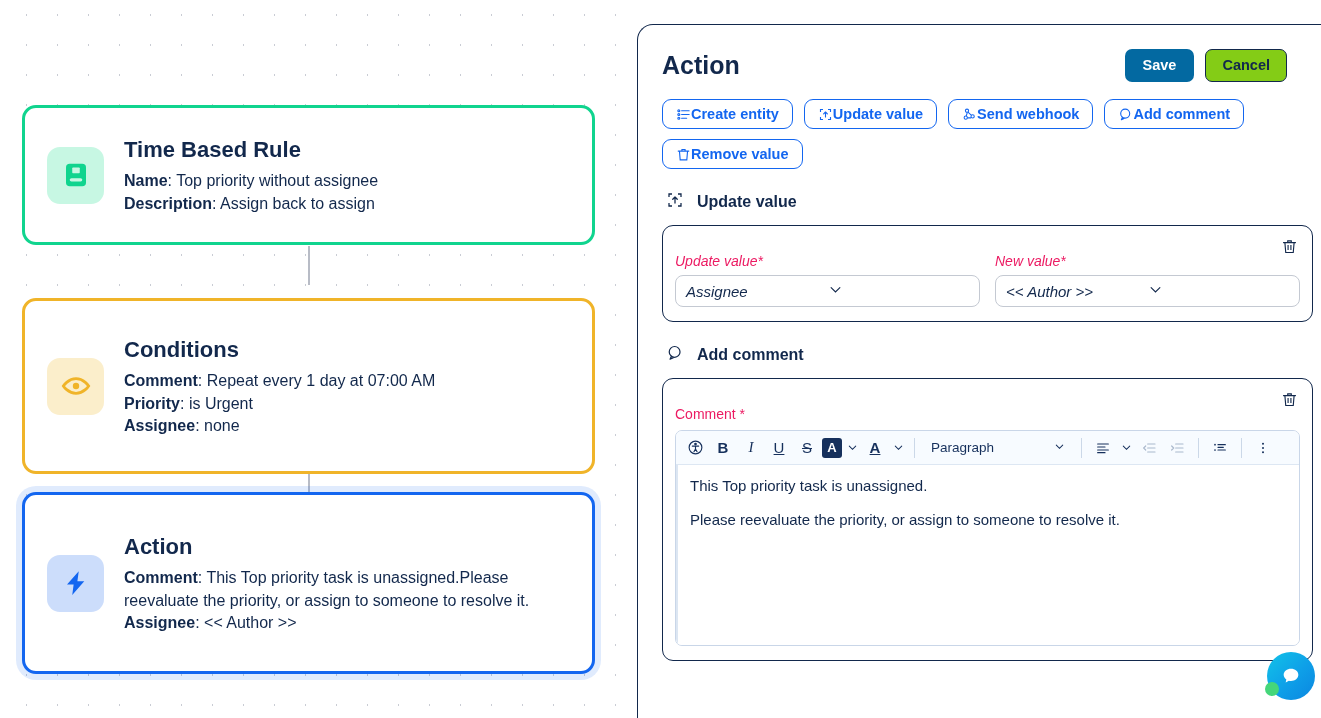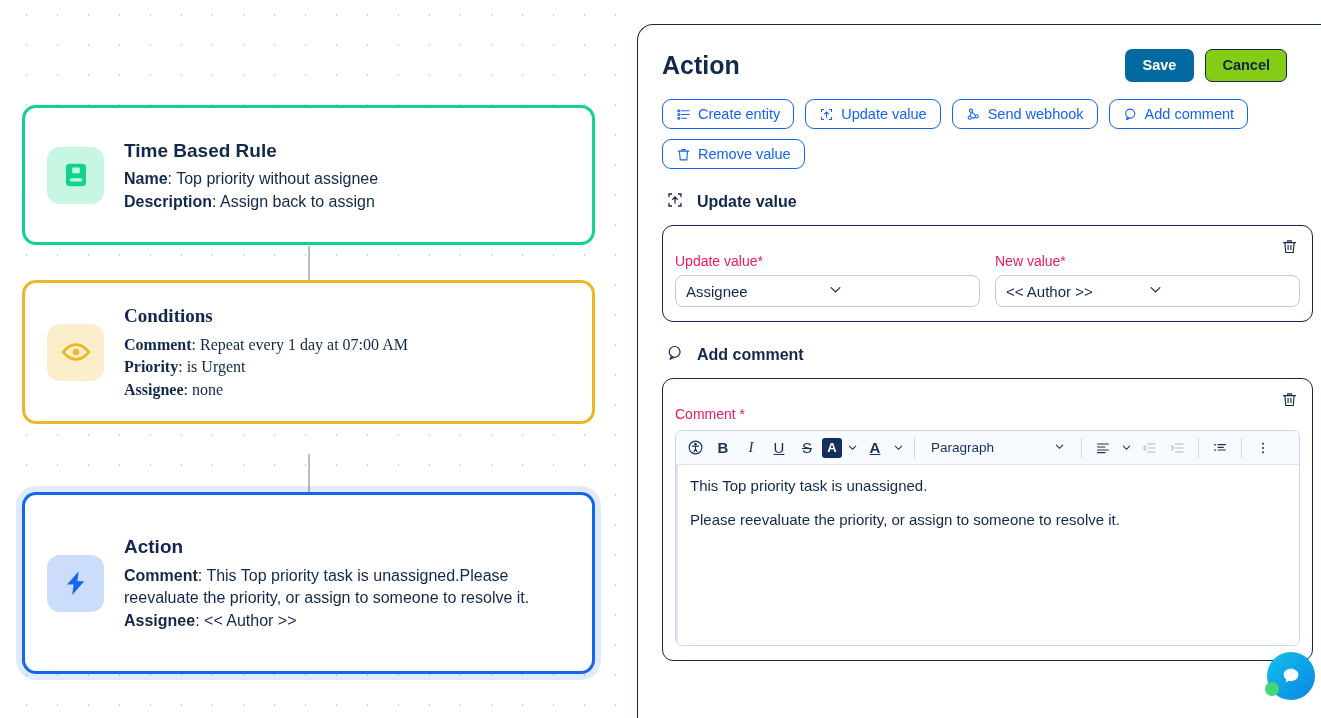--- a/index.html
+++ b/index.html
@@ -24,37 +24,37 @@
   .node {
     position: absolute;
     left: 22px; width: 573px;
     background: #ffffff;
     border-radius: 14px;
     display: flex;
     align-items: center;
     padding: 16px 22px;
   }
   .node.trigger { top: 105px; height: 140px; border: 3px solid #10d48e; }
-  .node.conditions { top: 280px; height: 144px; border: 3px solid #f0b429; font-family: Liberation Serif, serif; }
+  .node.conditions { top: 298px; height: 176px; border: 3px solid #f0b429; }
   .node.action { top: 492px; height: 182px; border: 3px solid #1366f0;
                  box-shadow: 0 0 0 6px rgba(19,102,240,0.13); }
 
   .node-icon {
     width: 57px; height: 57px; border-radius: 13px;
     flex: 0 0 57px;
     display: flex; align-items: center; justify-content: center;
     margin-right: 20px;
   }
   .ic-trigger { background: #c7f7e3; }
   .ic-cond { background: #fbeecb; }
   .ic-action { background: #ccddfb; }
 
   .node-body { flex: 1; min-width: 0; }
   .node-title {
-    font-size: 19px; font-weight: bold; color: #12284c;
+    font-size: 22px; font-weight: bold; color: #12284c;
     margin-bottom: 4px; line-height: 1.45;
   }
   .node-line {
     font-size: 16px; color: #12284c; line-height: 1.42;
   }
   .node-line b { font-weight: bold; }
 
   .connector {
     position: absolute; left: 308px; width: 2px;
     background: #b8bcc6;
@@ -89,25 +89,25 @@
   }
   .btn-cancel {
     background: #84cc16; color: #12284c; border: 1.5px solid #12284c;
     font-size: 14.5px; font-weight: bold;
     padding: 0 16px; height: 33px; border-radius: 7px;
     font-family: inherit; cursor: pointer; margin-right: 26px;
   }
 
   .chip-row { display: flex; flex-wrap: wrap; gap: 11px; margin-bottom: 10px; }
   .chip {
-    display: inline-flex; align-items: center; gap: 7px;
+    display: inline-flex; align-items: center; 
     border: 1.5px solid #1366f0; color: #1366f0;
     background: #fff; border-radius: 9px;
     height: 30px; padding: 0 13px;
-    font-size: 14.5px; font-weight: normal; cursor: pointer;
+    font-size: 14.5px; font-weight: bold; cursor: pointer;
     font-family: inherit;
   }
   .chip svg { display: block; }
 
   .sec-head {
     display: flex; align-items: center; gap: 13px;
     margin: 22px 0 12px 4px;
   }
   .sec-head-label { font-size: 16px; font-weight: bold; color: #12284c; }
 
@@ -119,21 +119,21 @@
   }
   .trash-btn {
     position: absolute; right: 12px; top: 10px;
     background: none; border: none; cursor: pointer; padding: 2px;
     line-height: 0;
   }
 
   .field-label {
     font-size: 14px; color: #ec1a62; margin-bottom: 6px;
   }
-  .fields-2col { display: flex; gap: 15px; margin-top: 14px; }
+  .fields-2col { display: flex; gap: 15px; margin-top: 14px; font-style: italic; }
   .field-col { flex: 1; min-width: 0; }
   .select {
     width: 100%; height: 32px;
     border: 1.3px solid #c4c9d2; border-radius: 8px;
     background: #fff; display: flex; align-items: center;
     padding: 0 10px; cursor: pointer;
   }
   .select span { flex: 1; font-size: 15px; color: #12284c; }
 
   

